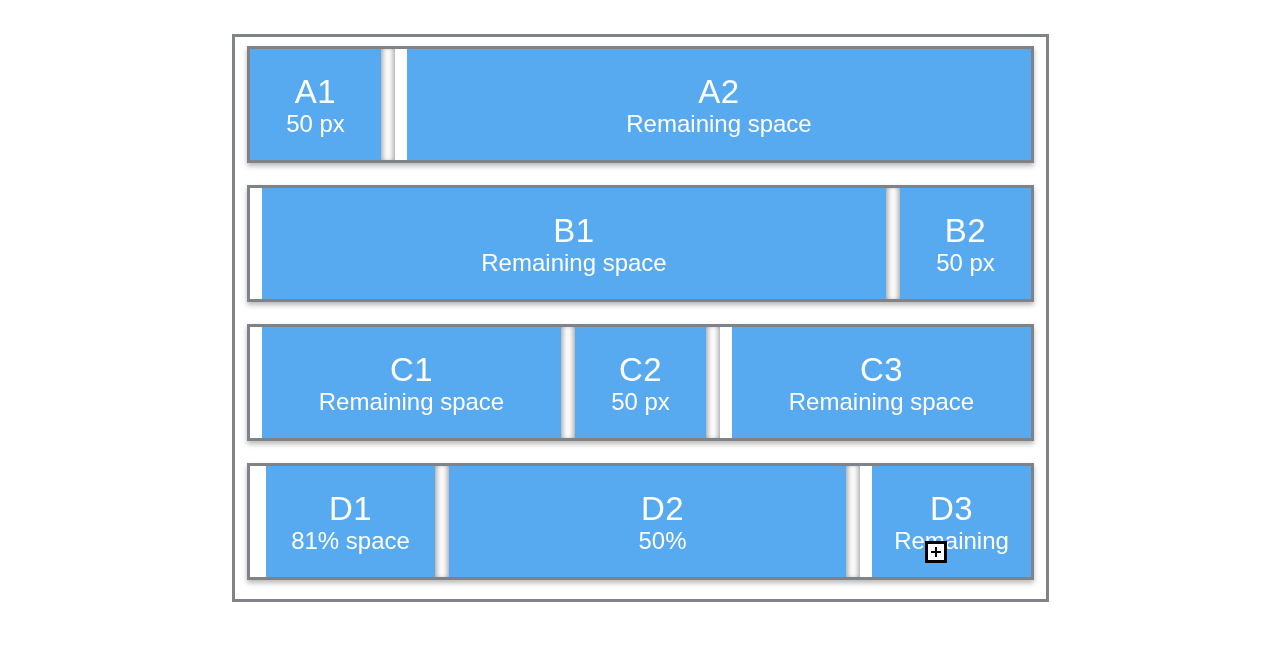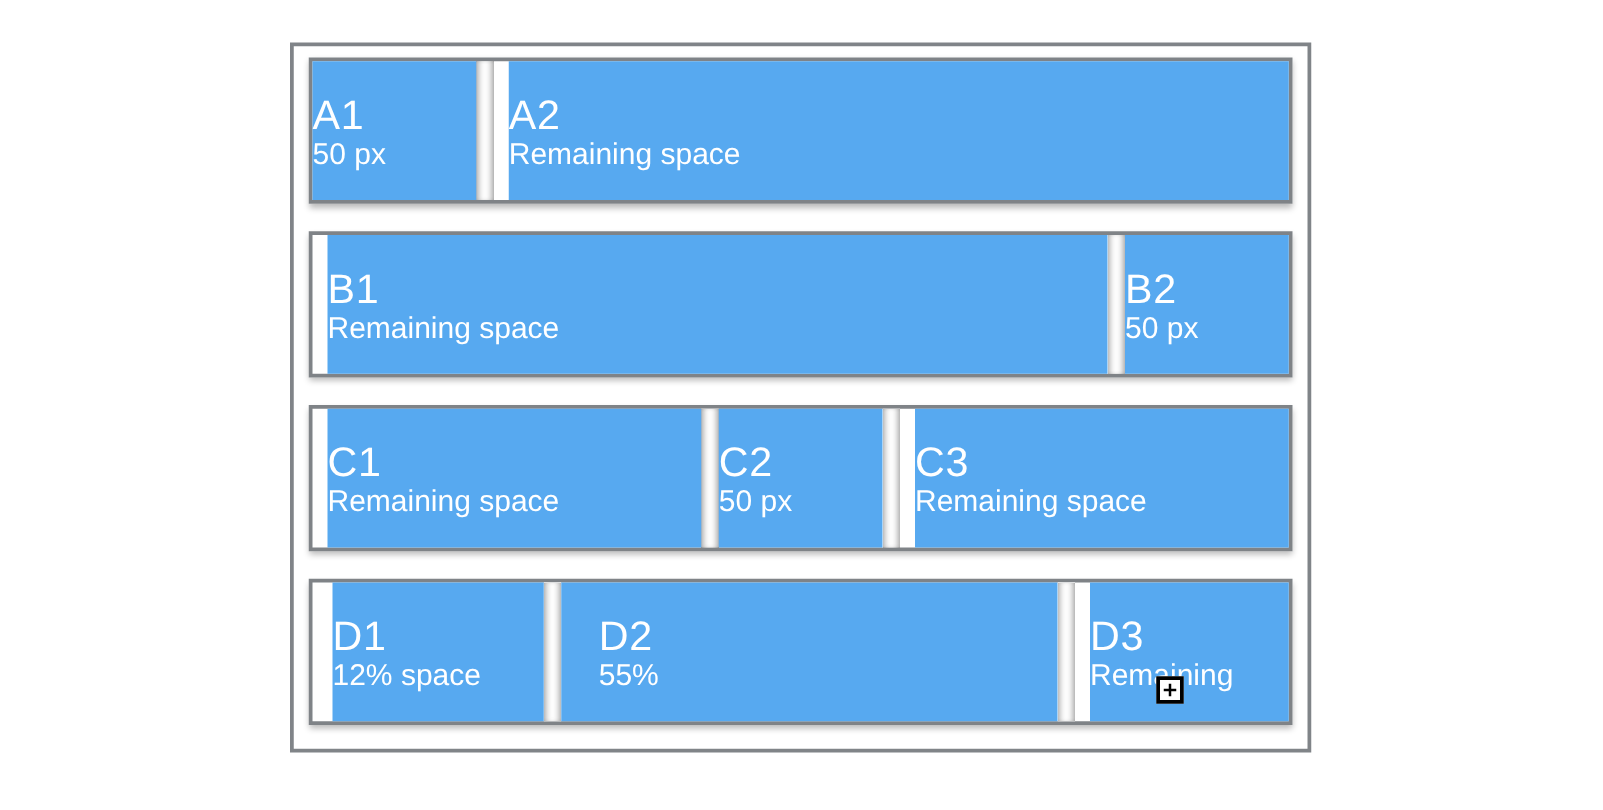--- a/index.html
+++ b/index.html
@@ -56,21 +56,21 @@
   .demo-row:last-of-type {
     margin-bottom: 0;
   }
 
   
   .cell {
     background: #57a9f0;
     color: #ffffff;
     display: flex;
     flex-direction: column;
-    align-items: flex-start;
+    align-items: center;
     justify-content: center;
     box-sizing: border-box;
     position: relative;
     overflow: hidden;
     text-align: center;
   }
   .cell .cell-title {
     font-size: 33px;
     line-height: 38px;
     font-weight: 400;
@@ -177,26 +177,26 @@
       <div class="gutter"></div>
       <div class="cell grow-1">
         <div class="cell-title">C3</div>
         <div class="cell-sub">Remaining space</div>
       </div>
     </div>
 
     <div class="demo-row">
       <div class="cell pct-25">
         <div class="cell-title">D1</div>
-        <div class="cell-sub">12% space</div>
+        <div class="cell-sub">81% space</div>
       </div>
       <div class="gutter"></div>
       <div class="cell pct-50">
         <div class="cell-title">D2</div>
-        <div class="cell-sub">55%</div>
+        <div class="cell-sub">50%</div>
       </div>
       <div class="gutter"></div>
       <div class="cell grow-1">
         <div class="cell-title">D3</div>
         <div class="cell-sub">Remaining</div>
       </div>
     </div>
 
   </div>
 

